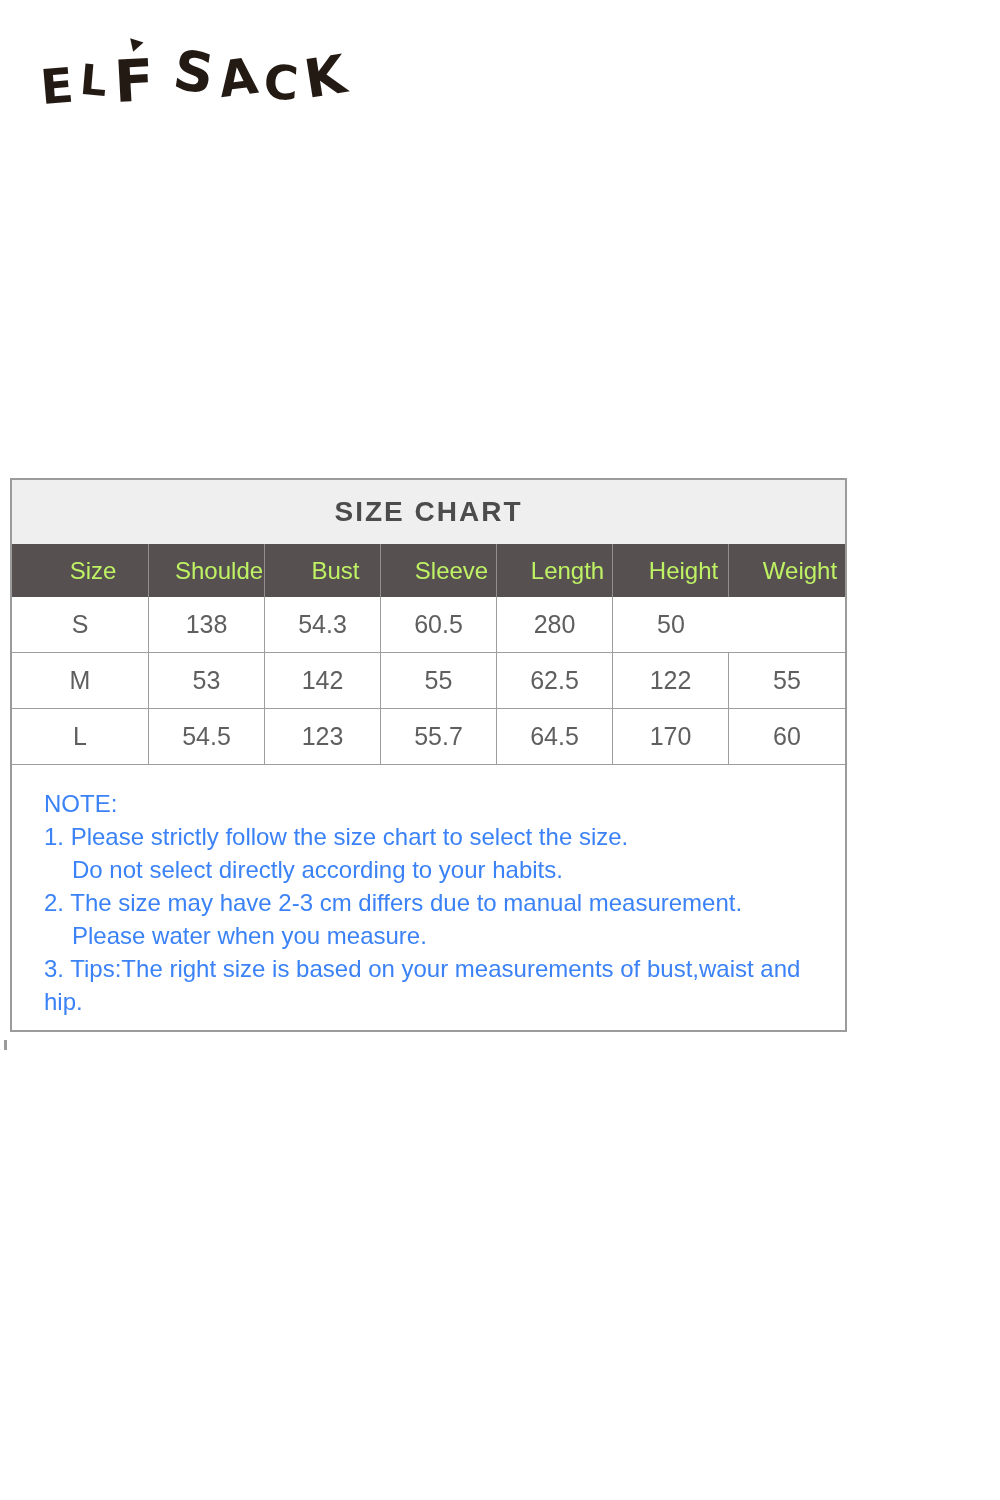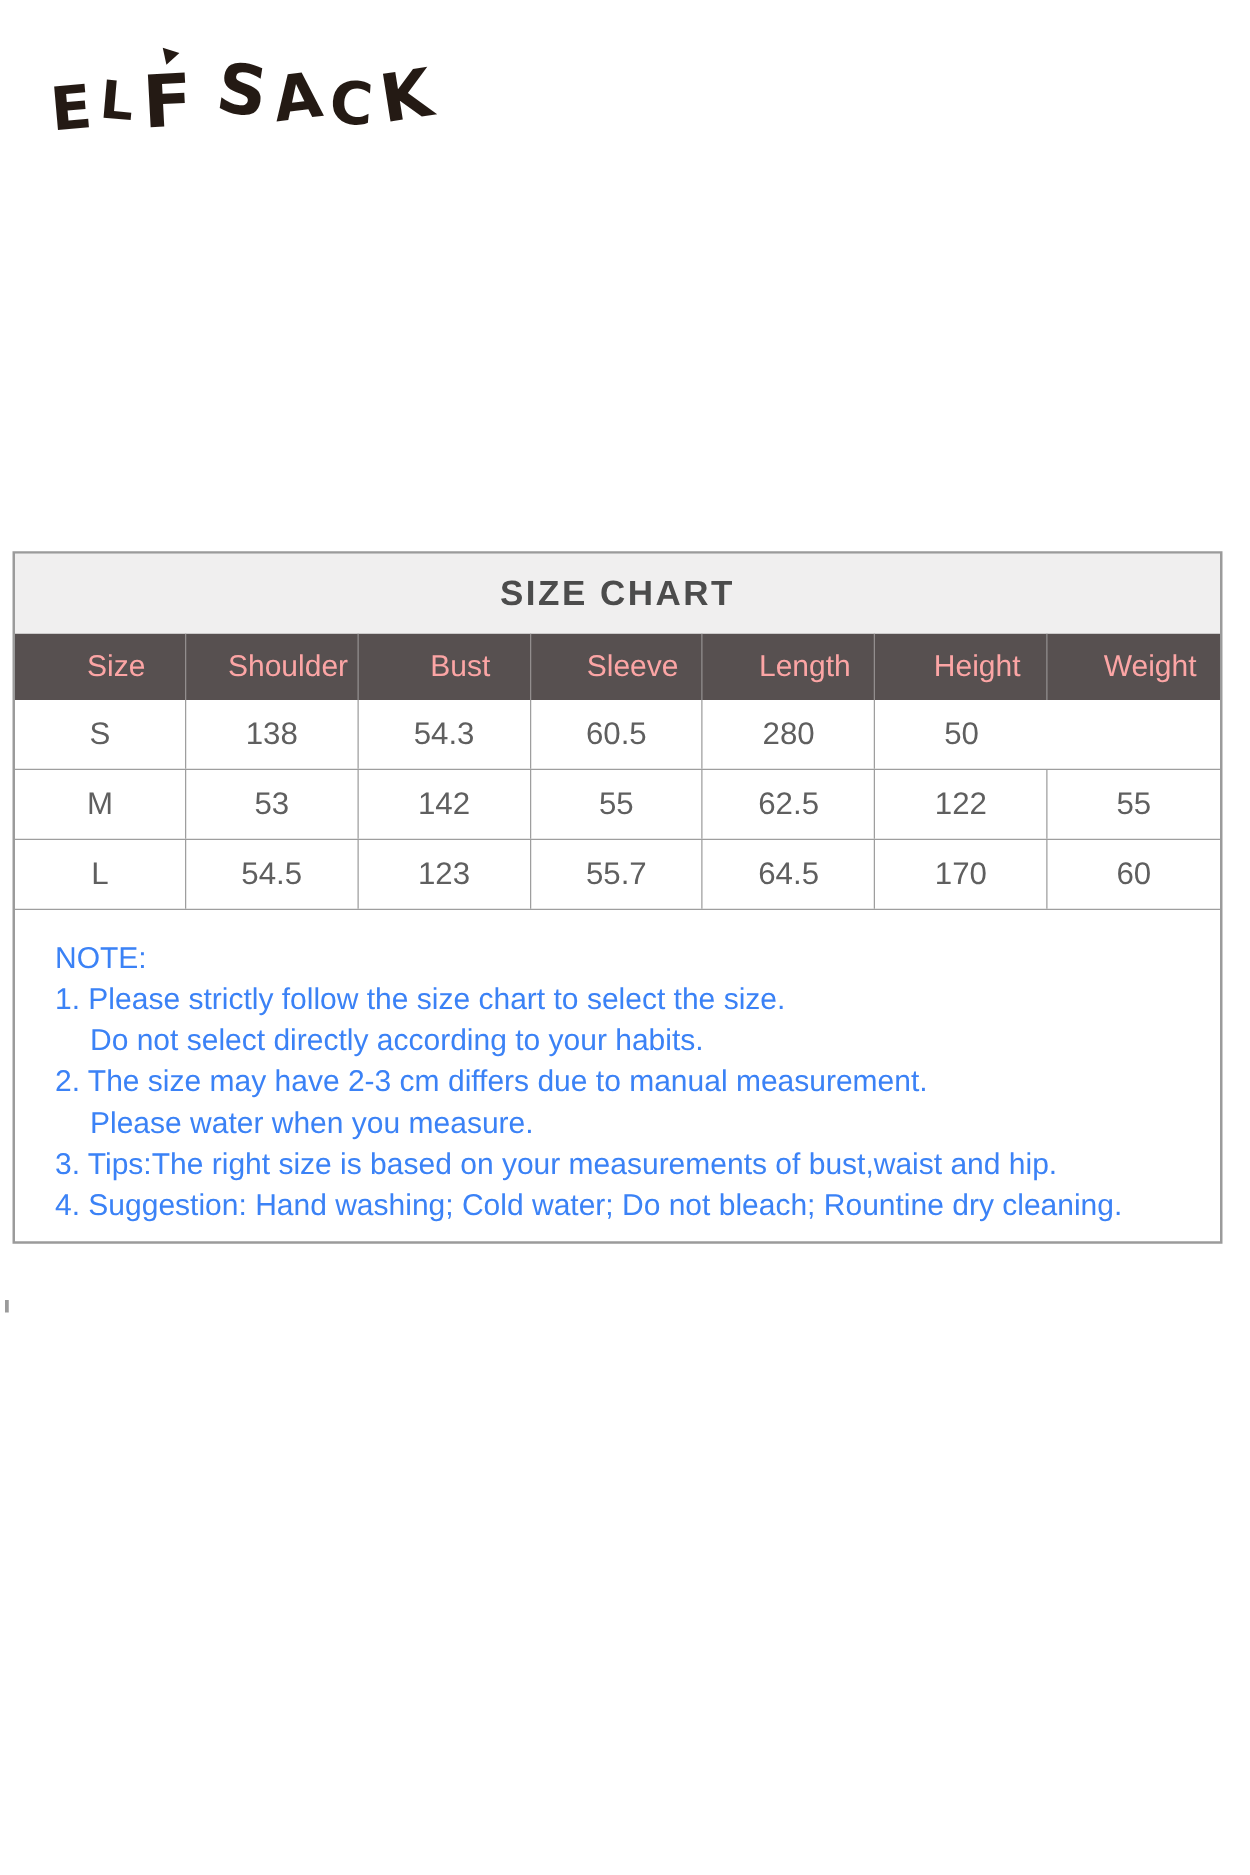--- a/index.html
+++ b/index.html
@@ -47,22 +47,22 @@
     border-left: 7px solid transparent;
     border-right: 7px solid transparent;
     border-top: 12px solid #241a14;
     transform: rotate(18deg);
   }
 
   
   .chart-box {
     position: absolute;
     left: 10px;
-    top: 441px;
-    width: 968px;
+    top: 478px;
+    width: 837px;
     border: 2px solid #9b9b9b;
     box-sizing: border-box;
     background: #ffffff;
   }
   .chart-title {
     height: 64px;
     line-height: 64px;
     background: #f0efef;
     color: #4c4c4c;
     font-size: 28px;
@@ -76,21 +76,21 @@
   }
   .trow .cell {
     text-align: center;
     overflow: hidden;
   }
   .header-row {
     background: #575050;
     height: 53px;
   }
   .header-row .cell {
-    color: #fca5a5;
+    color: #bef264;
     font-size: 24px;
     line-height: 53px;
     border-right: 1px solid #938e8e;
     margin-left: 26px;
   }
   .header-row .cell:last-child { border-right: none; }
   .data-row {
     height: 55px;
     border-bottom: 1px solid #9e9e9e;
   }
@@ -187,20 +187,19 @@
       <div class="cell">60</div>
     </div>
 
     <div class="note">
       <div class="note-heading">NOTE:</div>
       <div class="note-line">1. Please strictly follow the size chart to select the size.</div>
       <div class="note-line indent">Do not select directly according to your habits.</div>
       <div class="note-line">2. The size may have 2-3 cm differs due to manual measurement.</div>
       <div class="note-line indent">Please water when you measure.</div>
       <div class="note-line">3. Tips:The right size is based on your measurements of bust,waist and hip.</div>
-      <div class="note-line">4. Suggestion: Hand washing; Cold water; Do not bleach; Rountine dry cleaning.</div>
     </div>
 
   </div>
 
   <div class="artifact"></div>
 
 </div>
 
 </body></html>

